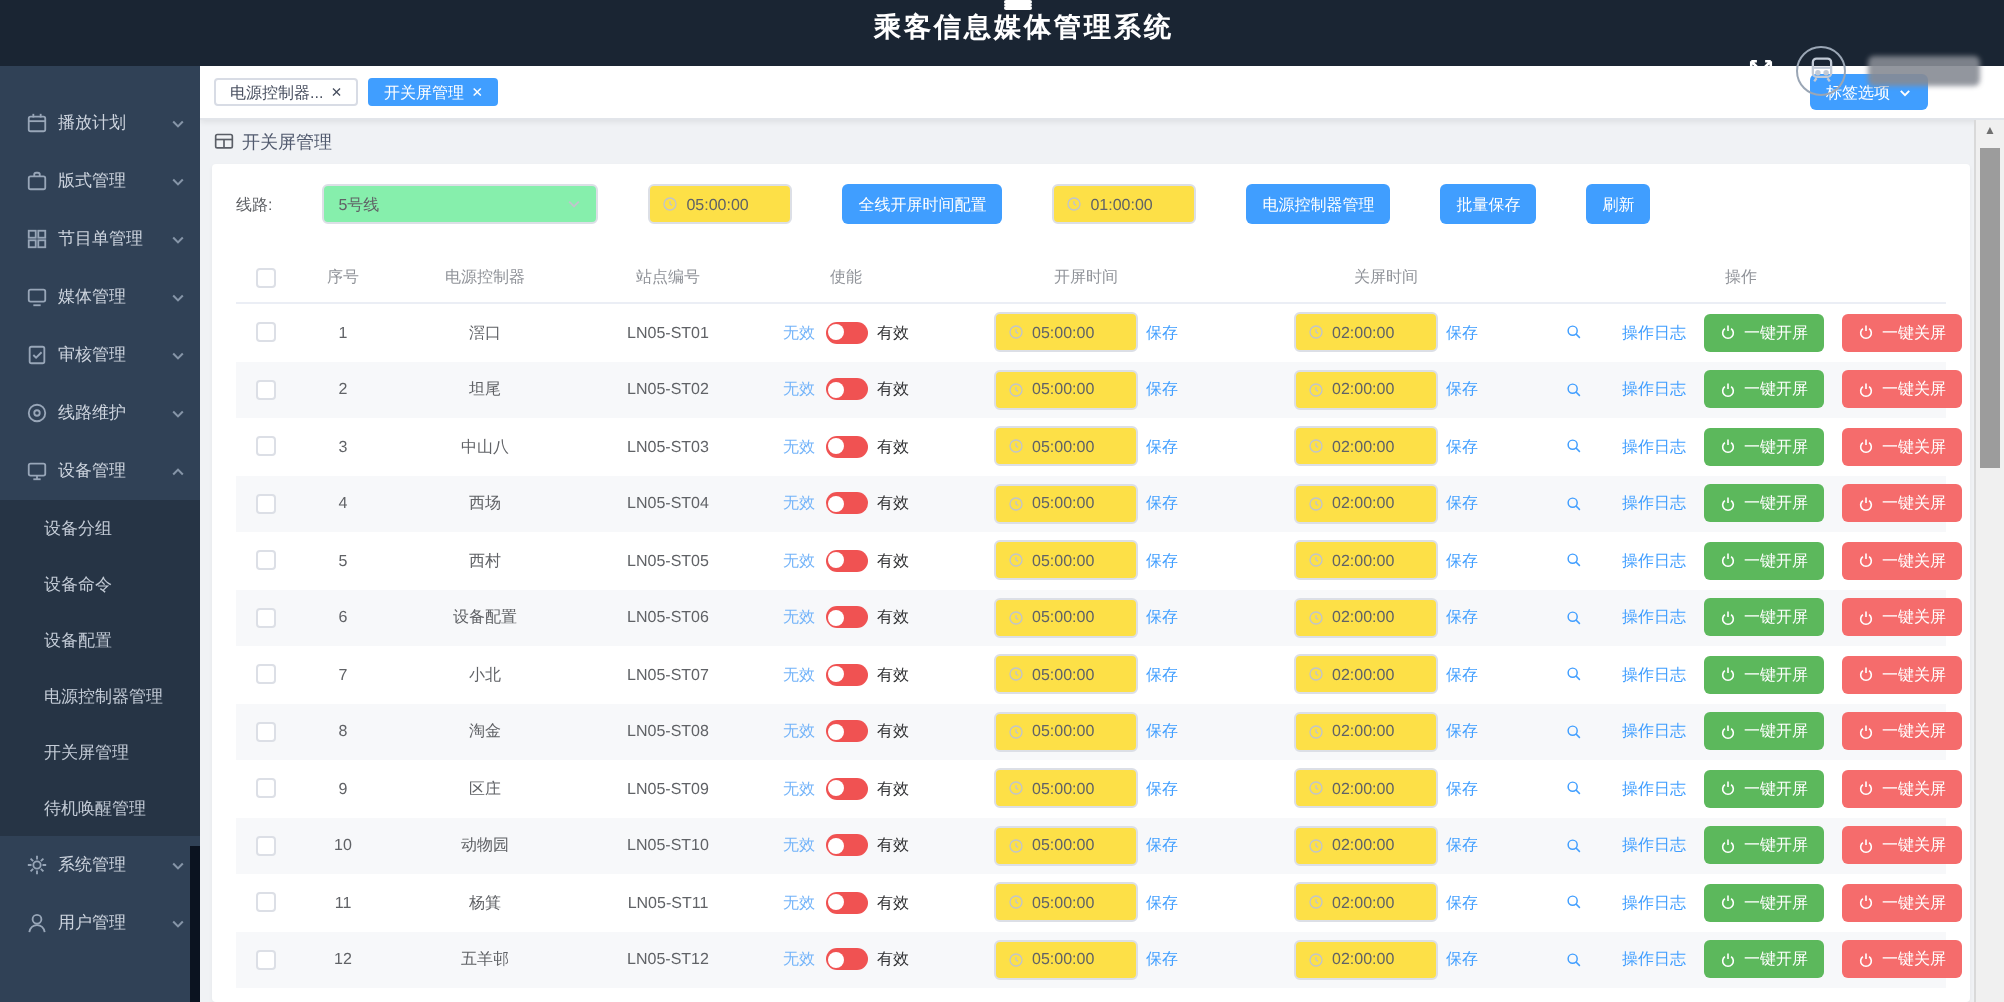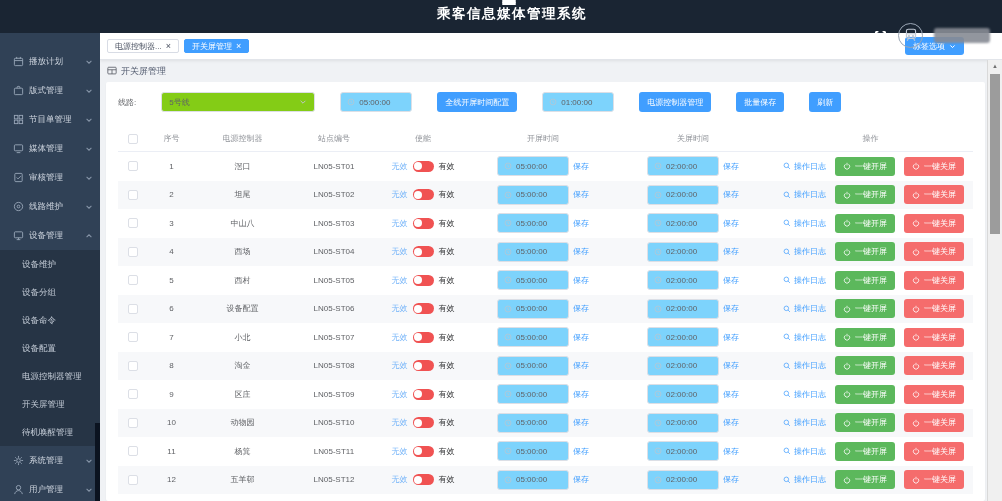--- a/index.html
+++ b/index.html
@@ -39,41 +39,41 @@
   .tag-options { margin-left:auto; margin-right:31px; height:18px; background:#409eff; color:#fff; border:none; border-radius:3px; font-size:8px; padding:0 8px; display:inline-flex; gap:4px; align-items:center; cursor:pointer; }
   .tag-options svg { width:7px; height:7px; }
 
   .content { position:absolute; top:27px; left:0; right:15px; bottom:0; overflow:hidden; }
   .page-title { display:flex; align-items:center; gap:4px; height:22px; padding-left:7px; font-size:9px; color:#515a6e; }
   .page-title svg { width:10px; height:10px; color:#5a5e66; }
   .card { background:#fff; margin:0 2px 0 6px; border-radius:2px; padding:10px 12px 0 12px; height:419px; overflow:hidden; box-shadow:0 1px 2px rgba(0,0,0,.05); }
 
   
   .toolbar { display:flex; align-items:center; gap:25px; font-size:8px; color:#606266; margin-bottom:14px; }
-  .select { width:154px; height:20px; border:1px solid #dcdfe6; border-radius:3px; display:flex; align-items:center; justify-content:space-between; padding:0 7px; background:#84cc16; cursor:pointer; }
+  .select { width:138px; height:20px; border:1px solid #dcdfe6; border-radius:3px; display:flex; align-items:center; justify-content:space-between; padding:0 7px; background:#86efac; cursor:pointer; }
   .select svg { width:8px; height:8px; color:#c0c4cc; }
-  .time-box { width:72px; height:20px; border:1px solid #dcdfe6; border-radius:3px; display:inline-flex; align-items:center; gap:4px; padding:0 6px; background:#7dd3fc; color:#606266; }
+  .time-box { width:72px; height:20px; border:1px solid #dcdfe6; border-radius:3px; display:inline-flex; align-items:center; gap:4px; padding:0 6px; background:#fde047; color:#606266; }
   .time-box svg { width:8px; height:8px; color:#c0c4cc; flex:none; }
   .btn-primary { height:20px; background:#409eff; color:#fff; border:none; border-radius:3px; font-size:8px; padding:0 8px; cursor:pointer; white-space:nowrap; }
 
   
   .thead, .tr { display:grid; grid-template-columns:30px 47px 95px 88px 90px 150px 150px 1fr; align-items:center; }
   .thead { height:26px; color:#909399; font-size:8px; border-bottom:1px solid #ebeef5; }
   .tr { height:28.5px; font-size:8px; color:#606266; }
   .tr:nth-child(even) { background:#f7f8fa; }
   .th, .td { display:flex; align-items:center; justify-content:center; gap:4px; }
   .checkbox { width:10px; height:10px; border:1px solid #dcdfe6; border-radius:2px; background:#fff; cursor:pointer; flex:none; }
   .c-enable { gap:5px; }
   .lbl-invalid { color:#74b4f9; }
   .lbl-valid { color:#303133; }
   .switch { width:21px; height:11px; border-radius:6px; background:#f05252; position:relative; cursor:pointer; flex:none; }
   .knob { position:absolute; left:1.5px; top:1.5px; width:8px; height:8px; background:#fff; border-radius:50%; }
   .save-link { color:#409eff; cursor:pointer; text-decoration:none; }
   .c-ops { justify-content:flex-start; padding-left:15px; gap:9px; }
-  .log-link { color:#409eff; display:inline-flex; align-items:center; gap:3px; cursor:pointer; text-decoration:none; white-space:nowrap; }
+  .log-link { color:#409eff; display:inline-flex; align-items:center; gap:20px; cursor:pointer; text-decoration:none; white-space:nowrap; }
   .log-link svg { width:8px; height:8px; }
   .btn-op { height:19px; border:none; border-radius:3px; color:#fff; font-size:8px; padding:0 8px; display:inline-flex; align-items:center; gap:4px; cursor:pointer; white-space:nowrap; }
   .btn-op svg { width:8px; height:8px; }
   .btn-green { background:#5cb85c; }
   .btn-red { background:#f56c6c; }
   .sliver { height:7px; background:#fff; }
 
   
   .vscroll { position:absolute; top:27px; right:0; bottom:0; width:15px; background:#f0f0f0; border-left:1px solid #d9d9d9; z-index:4; }
   .vscroll .arrow { display:block; text-align:center; font-size:6px; color:#707070; padding-top:3px; }
@@ -212,21 +212,20 @@
             </svg>
           </span>
           <span class="sb-label">设备管理</span>
           <span class="sb-caret up">
             <svg viewBox="0 0 10 10" fill="none" stroke="currentColor" stroke-width="1.3">
               <path d="M2 3.5l3 3 3-3"></path>
             </svg>
           </span>
         </div>
         <div class="sb-sub">
-          <div class="sb-subitem">设备维护</div>
           <div class="sb-subitem">设备分组</div>
           <div class="sb-subitem">设备命令</div>
           <div class="sb-subitem">设备配置</div>
           <div class="sb-subitem">电源控制器管理</div>
           <div class="sb-subitem">开关屏管理</div>
           <div class="sb-subitem">待机唤醒管理</div>
         </div>
         <div class="sb-item">
           <span class="sb-icon">
             <svg viewBox="0 0 12 12" fill="none" stroke="currentColor" stroke-width="1">

